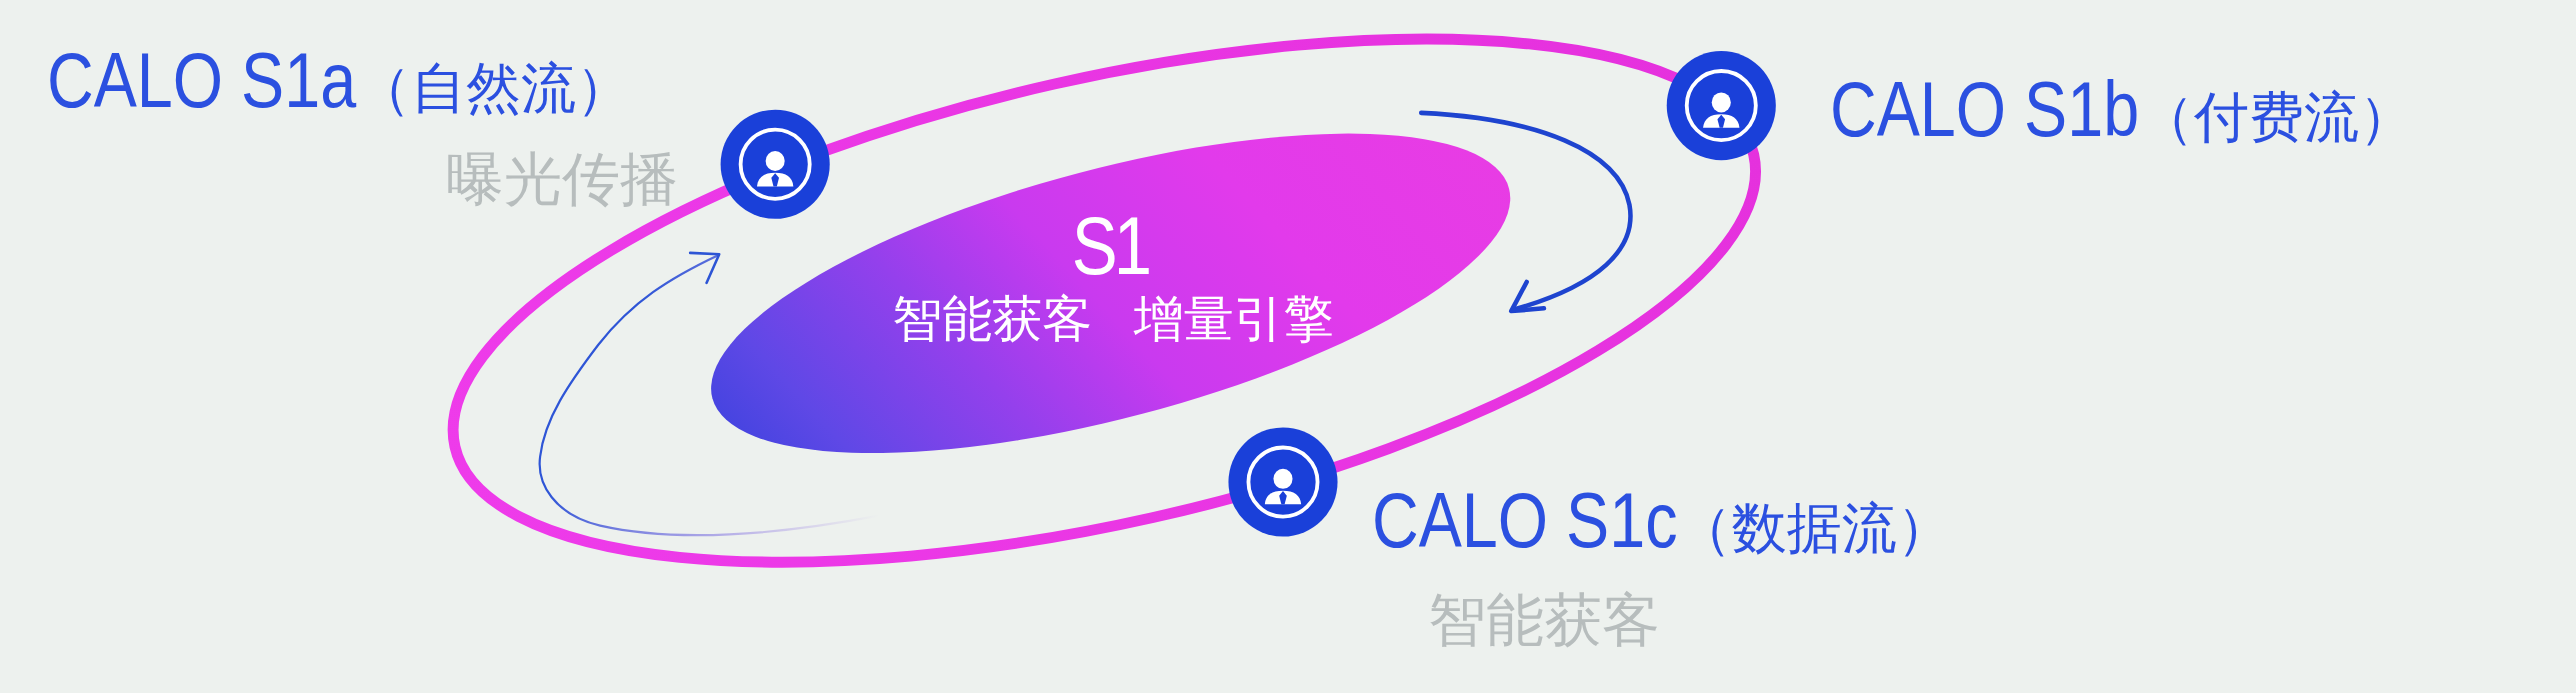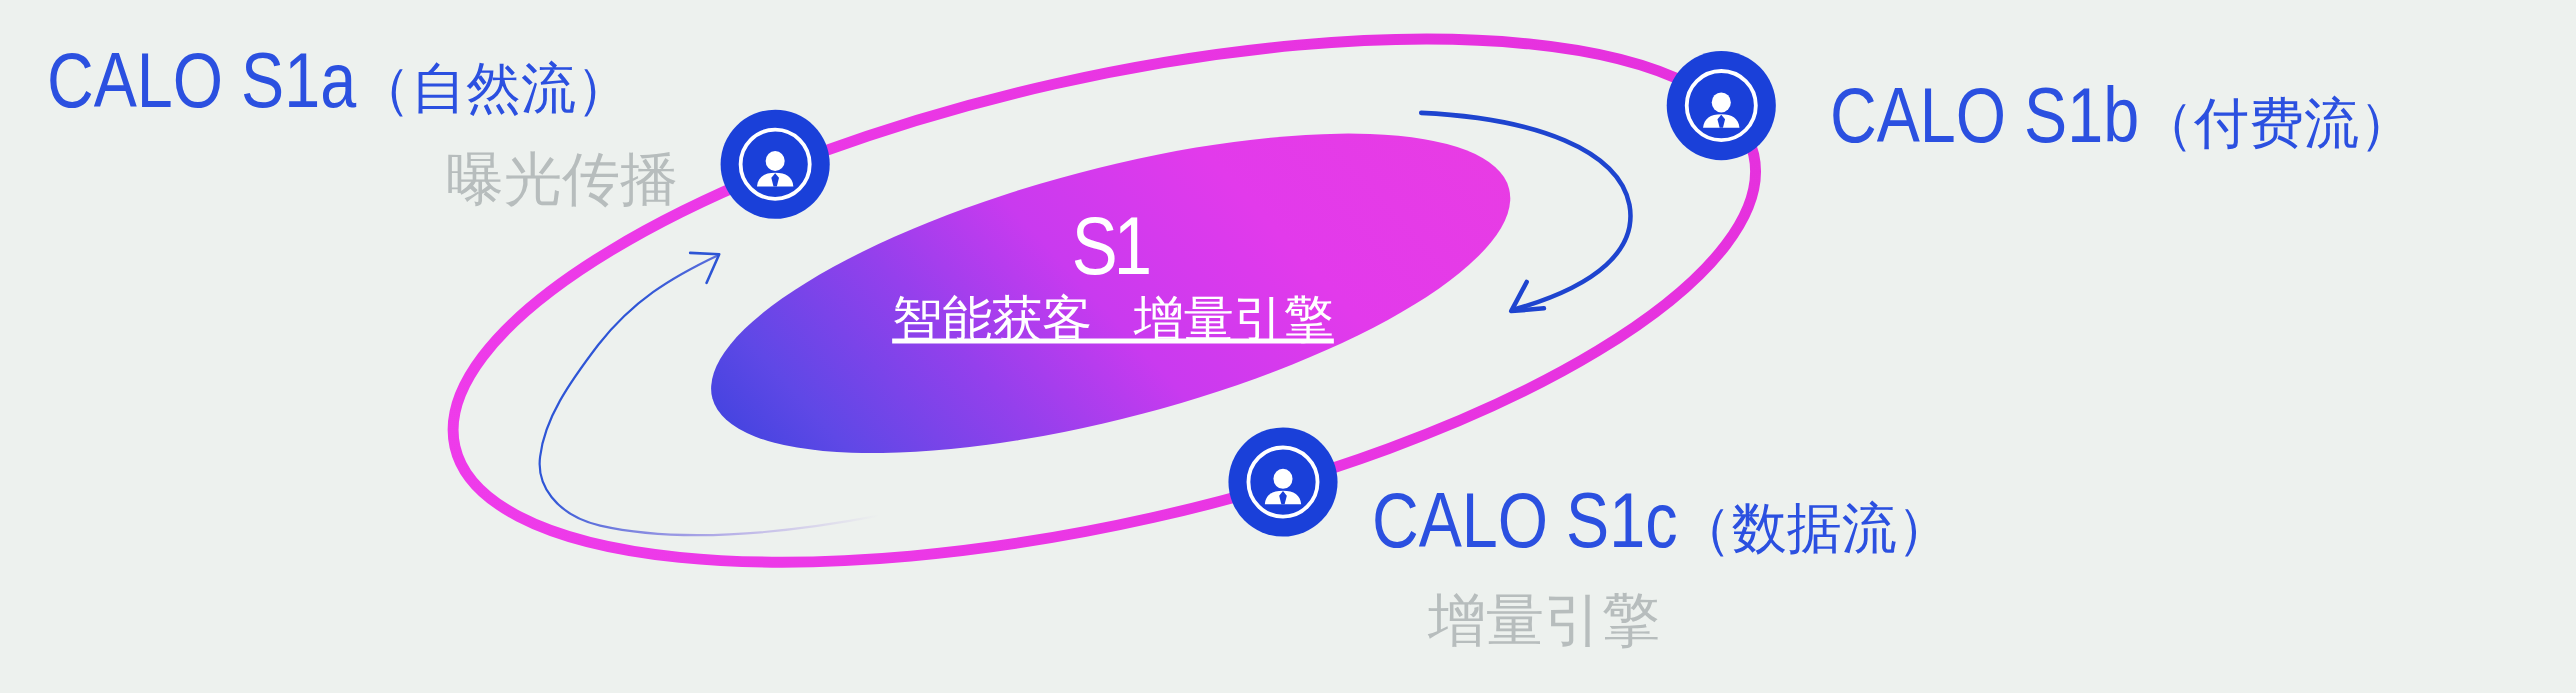--- a/index.html
+++ b/index.html
@@ -40,21 +40,20 @@
     font-size: 82px;
     color: #ffffff;
   }
   .center-tagline {
     position: absolute;
     left: 1113px; top: 319px;
     transform: translate(-50%, -50%);
     font-size: 50px;
     color: #ffffff;
     white-space: pre;
-    text-decoration: underline;
   }
 </style>
 </head>
 <body>
 
 <div class="stage">
   <svg width="2576" height="694" viewBox="0 0 2833 763">
     <defs>
       <linearGradient id="coreGrad" x1="0" y1="0.58" x2="1" y2="0.42">
         <stop offset="0" stop-color="#4544e0"></stop>
@@ -115,18 +114,18 @@
   </svg>
 
   
   <div class="center-title">S1</div>
   <div class="center-tagline">智能获客   增量引擎</div>
 
   
   <div class="label" style="left:47px; top:46px;"><span class="label-code">CALO S1a</span><span class="label-paren">（自然流）</span></div>
   <div class="subtitle" style="left:446px; top:150px;">曝光传播</div>
 
-  <div class="label" style="left:1830px; top:81px;"><span class="label-code">CALO S1b</span><span class="label-paren">（付费流）</span></div>
+  <div class="label" style="left:1830px; top:75px;"><span class="label-code">CALO S1b</span><span class="label-paren">（付费流）</span></div>
 
   <div class="label" style="left:1372px; top:486px;text-align:center;"><span class="label-code">CALO S1c</span><span class="label-paren">（数据流）</span></div>
-  <div class="subtitle" style="left:1428px; top:591px;">增量引擎</div>
+  <div class="subtitle" style="left:1428px; top:591px;">智能获客</div>
 </div>
 
 
 </body></html>

